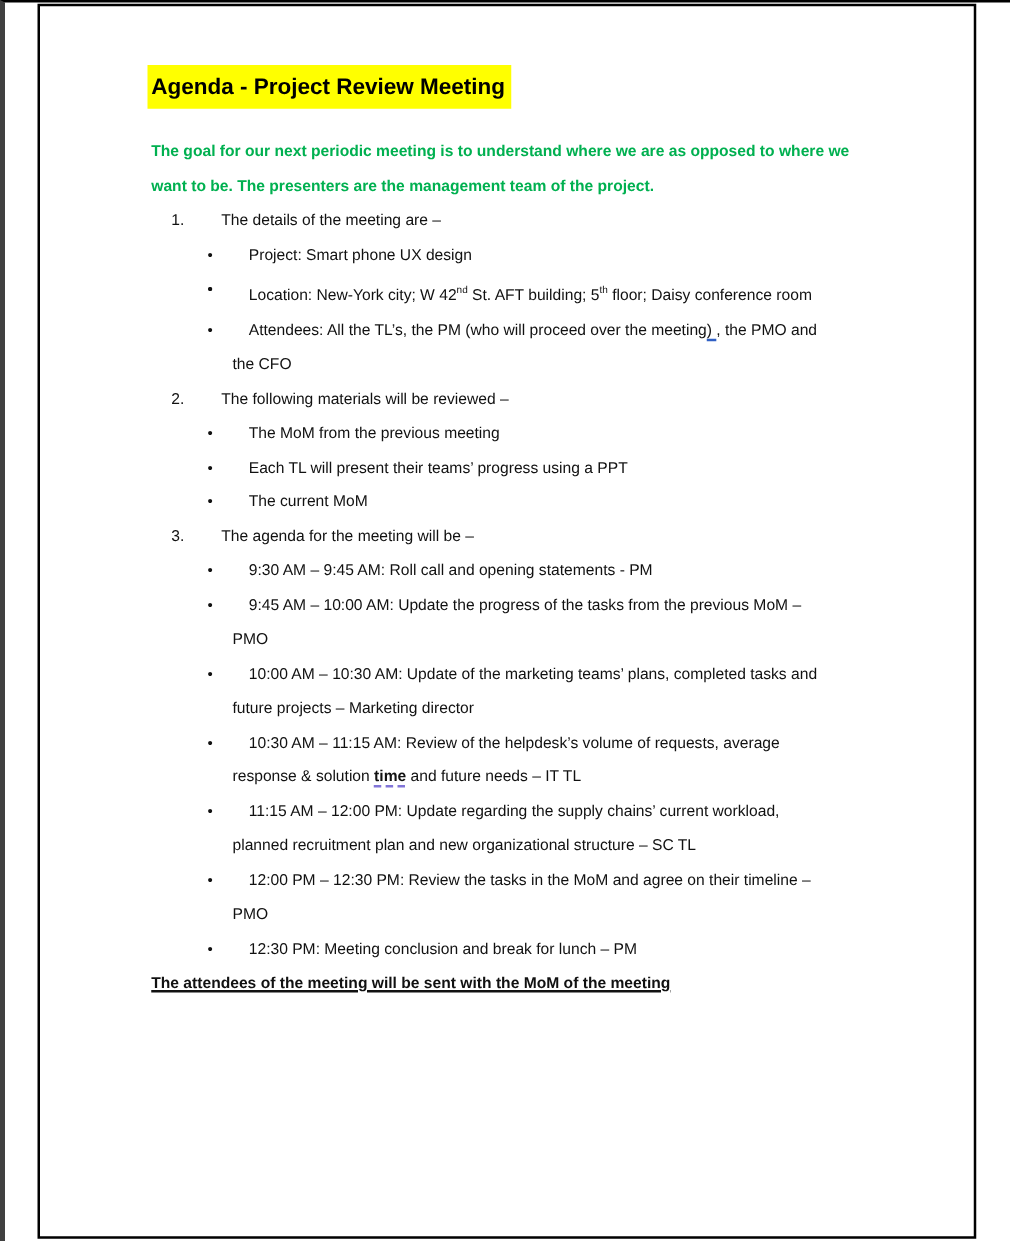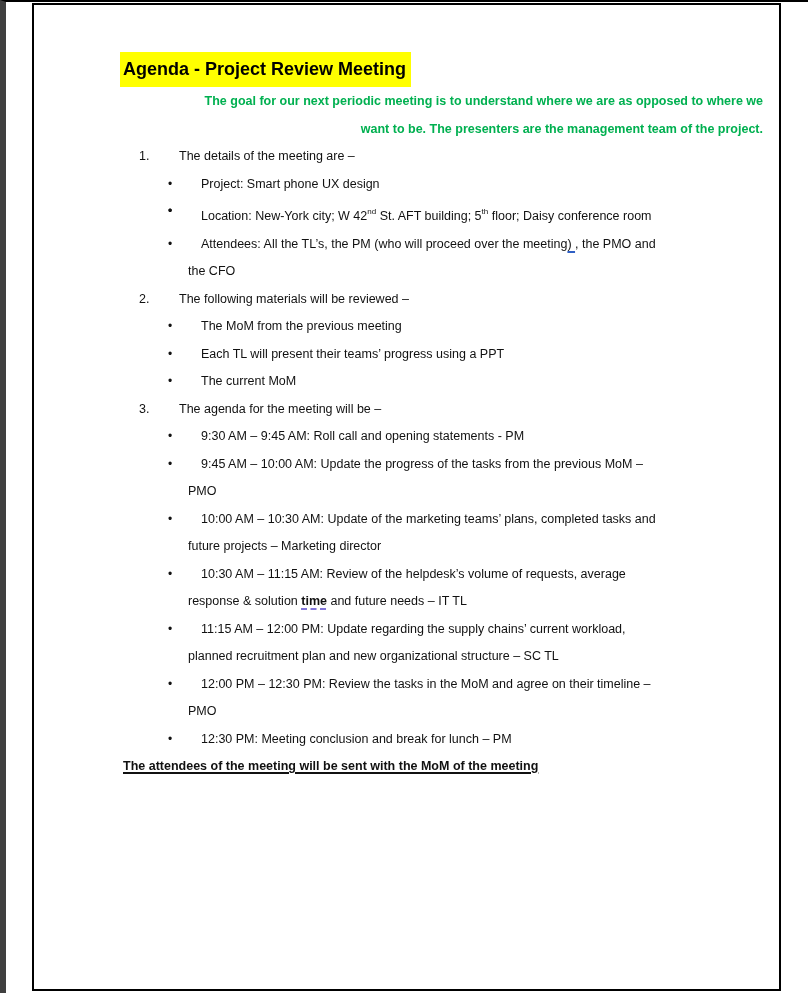--- a/index.html
+++ b/index.html
@@ -7,21 +7,21 @@
   body {
     font-family: "Liberation Sans", "DejaVu Sans", sans-serif;
     color: #111111;
   }
   .doc-frame {
     position: relative;
     width: 808px;
     height: 993px;
     background: #ffffff;
     border-top: 2px solid #000;
-    border-left: 6px solid #404040;
+    border-left: 4px solid #404040;
     overflow: hidden;
   }
   .page-border {
     position: absolute;
     left: 26px;
     top: 1px;
     right: 27px;
     bottom: 2px;
     border: 2px solid #000;
     pointer-events: none;
@@ -35,27 +35,27 @@
   .doc-title {
     display: inline-block;
     background: var(--highlight, #FFFF00);
     color: #000;
     font-size: 18px;
     font-weight: bold;
     padding: 2px 5px 3px 3px;
     margin-left: -3px;
   }
   .intro {
+    margin-top: 20px;
     width: 640px;
     font-size: 12.5px;
     font-weight: bold;
     color: var(--intro-green, #00B050);
     line-height: 28px;
     white-space: pre-line;
-    text-align: right;
   }
   .agenda-list {
     margin-top: 0;
     width: 655px;
     font-size: 12.5px;
     line-height: 27.5px;
   }
   .li { position: relative; }
   .li .text { white-space: pre-line; margin-left: 13px; }
   .li.numbered { padding-left: 43px; }

